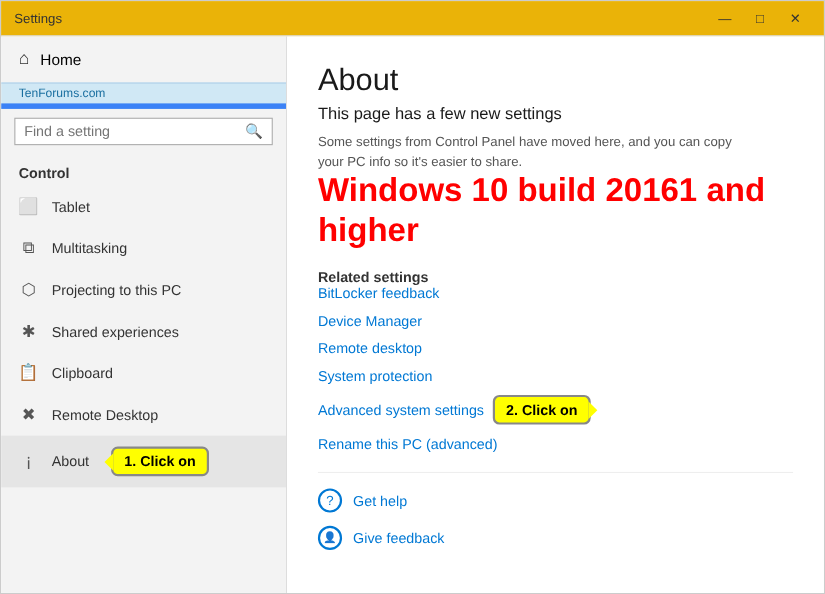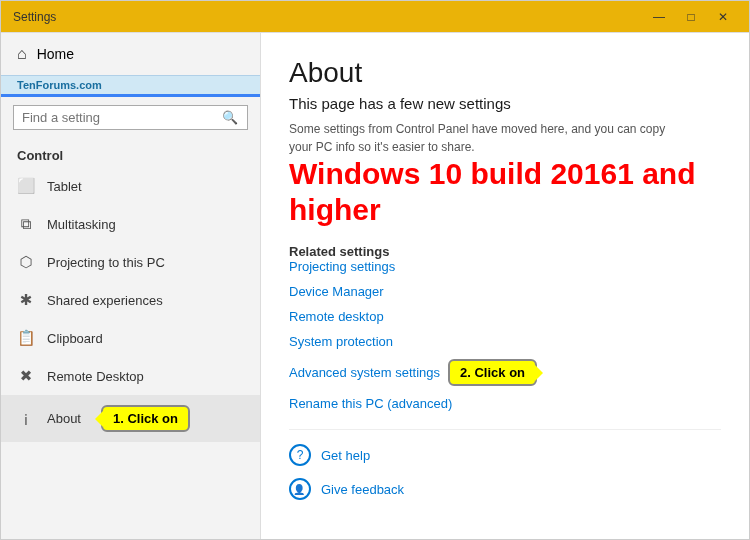--- a/index.html
+++ b/index.html
@@ -84,23 +84,23 @@
     .home-icon {
       font-size: 16px;
       color: #333;
     }
 
     .watermark-bar {
       background: #d0e8f5;
       padding: 3px 16px;
       font-size: 11px;
       color: #1a6fa0;
-      font-weight: bold;
+      font-weight: normal;
       border-top: 1px solid #b0d0e8;
-      border-bottom: 3px solid #3b82f6;
+      border-bottom: 5px solid #3b82f6;
     }
 
     .search-box {
       margin: 8px 12px;
       display: flex;
       align-items: center;
       border: 1px solid #aaa;
       background: #fff;
       padding: 4px 8px;
     }
@@ -357,21 +357,21 @@
 
     <div class="main-panel">
       <h1 class="page-title">About</h1>
       <p class="page-subtitle">This page has a few new settings</p>
       <p class="page-desc">Some settings from Control Panel have moved here, and you can copy your PC info so it's easier to share.</p>
 
       <div class="watermark-overlay">Windows 10 build 20161 and higher</div>
 
       <div class="related-settings-label">Related settings</div>
 
-      <a class="settings-link">Projecting settings</a>
+      <a class="settings-link">BitLocker feedback</a>
       <a class="settings-link">Device Manager</a>
       <a class="settings-link">Remote desktop</a>
       <a class="settings-link">System protection</a>
 
       <div class="advanced-row">
         <a class="settings-link" style="margin-bottom:0;">Advanced system settings</a>
         <div style="margin-left: 8px;" class="callout callout-right">
           <span>2. Click on</span>
         </div>
       </div>

